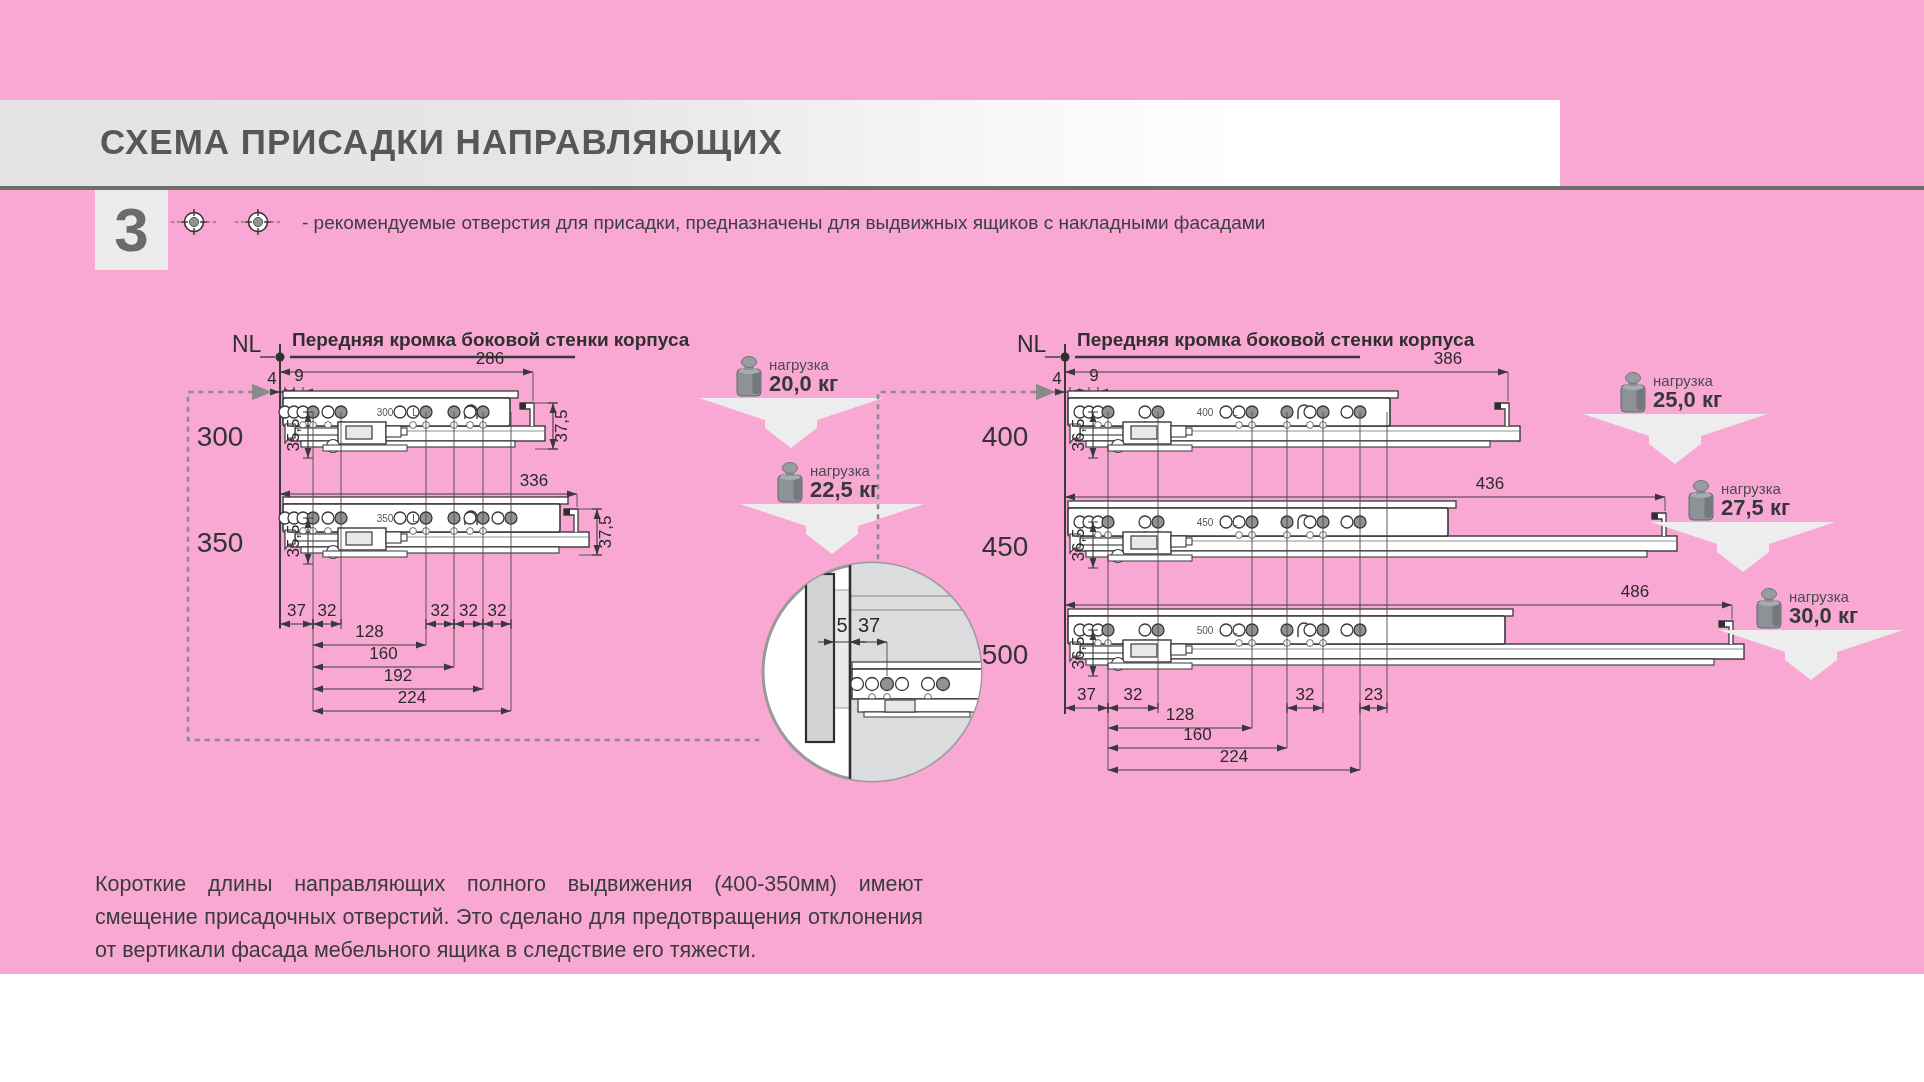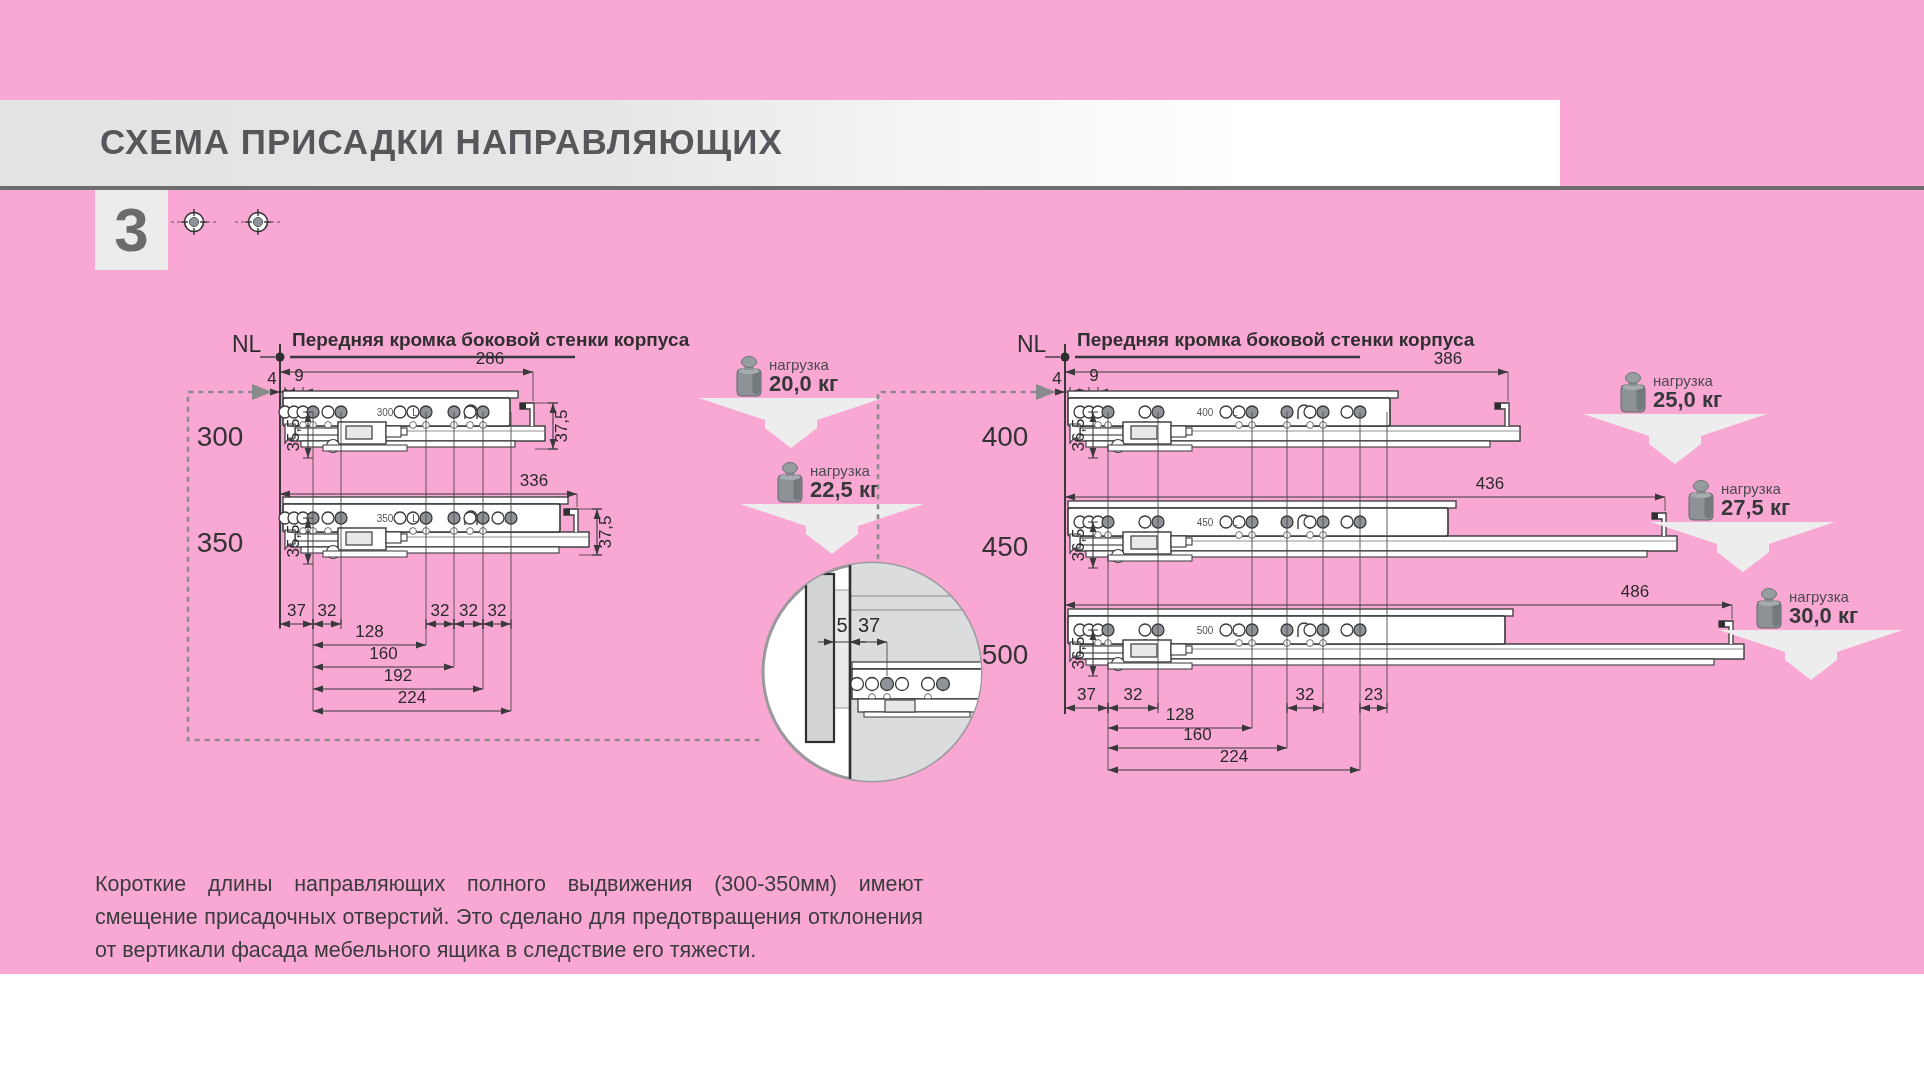--- a/index.html
+++ b/index.html
@@ -51,20 +51,21 @@
         <line x1="101" y1="22" x2="111" y2="22" stroke="#555" stroke-width="1.1" stroke-dasharray="3 3"></line>
         <circle cx="88" cy="22" r="9.5" fill="#fff" stroke="#333" stroke-width="1.6"></circle>
         <line x1="88" y1="9" x2="88" y2="16" stroke="#333" stroke-width="1.4"></line>
         <line x1="88" y1="28" x2="88" y2="35" stroke="#333" stroke-width="1.4"></line>
         <line x1="75" y1="22" x2="82" y2="22" stroke="#333" stroke-width="1.4"></line>
         <line x1="94" y1="22" x2="101" y2="22" stroke="#333" stroke-width="1.4"></line>
         <circle cx="88" cy="22" r="4.6" fill="#8f9499" stroke="#555" stroke-width="1"></circle>
       </g>
     </svg>
 
+  <div class="legend-text">-  рекомендуемые отверстия для присадки, предназначены для выдвижных ящиков с накладными фасадами</div>
 
   <svg class="drawing" id="drawing" width="1924" height="1082" viewBox="0 0 1924 1082">
       <g>
         <line x1="280" y1="344" x2="280" y2="628" stroke="#38393b" stroke-width="2"></line>
         <text x="232" y="352" font-size="23" text-anchor="start" font-weight="400" fill="#2f2f2f">NL</text>
         <line x1="260" y1="357" x2="275" y2="357" stroke="#38393b" stroke-width="1.4"></line>
         <circle cx="280" cy="357" r="4.5" fill="#2f2f2f"></circle>
         <text x="292" y="346" font-size="19" text-anchor="start" font-weight="700" fill="#2f2f2f">Передняя кромка боковой стенки корпуса</text>
         <line x1="290" y1="357" x2="575" y2="357" stroke="#38393b" stroke-width="2.4"></line>
         <line x1="264" y1="392" x2="301" y2="392" stroke="#38393b" stroke-width="1.1"></line>
@@ -599,15 +600,15 @@
           <text x="842" y="632" font-size="20" text-anchor="middle" font-weight="400" fill="#2b2b2b">5</text>
           <line x1="850" y1="642" x2="887" y2="642" stroke="#38393b" stroke-width="1.1"></line>
           <polygon points="850,642 860,638.6 860,645.4" fill="#38393b"></polygon>
           <polygon points="887,642 877,638.6 877,645.4" fill="#38393b"></polygon>
           <text x="869" y="632" font-size="20" text-anchor="middle" font-weight="400" fill="#2b2b2b">37</text>
           <line x1="887" y1="642" x2="887" y2="676" stroke="#4a4a4a" stroke-width="0.9"></line>
         </g>
       </g>
     </svg>
 
-  <p class="note note-left">Короткие длины направляющих полного выдвижения (300-350мм) имеют смещение присадочных отверстий. Это сделано для предотвращения отклонения от вертикали фасада мебельного ящика в следствие его тяжести.</p>
+  <p class="note note-left">Короткие длины направляющих полного выдвижения (400-350мм) имеют смещение присадочных отверстий. Это сделано для предотвращения отклонения от вертикали фасада мебельного ящика в следствие его тяжести.</p>
 
 </div>
 
 </body></html>

